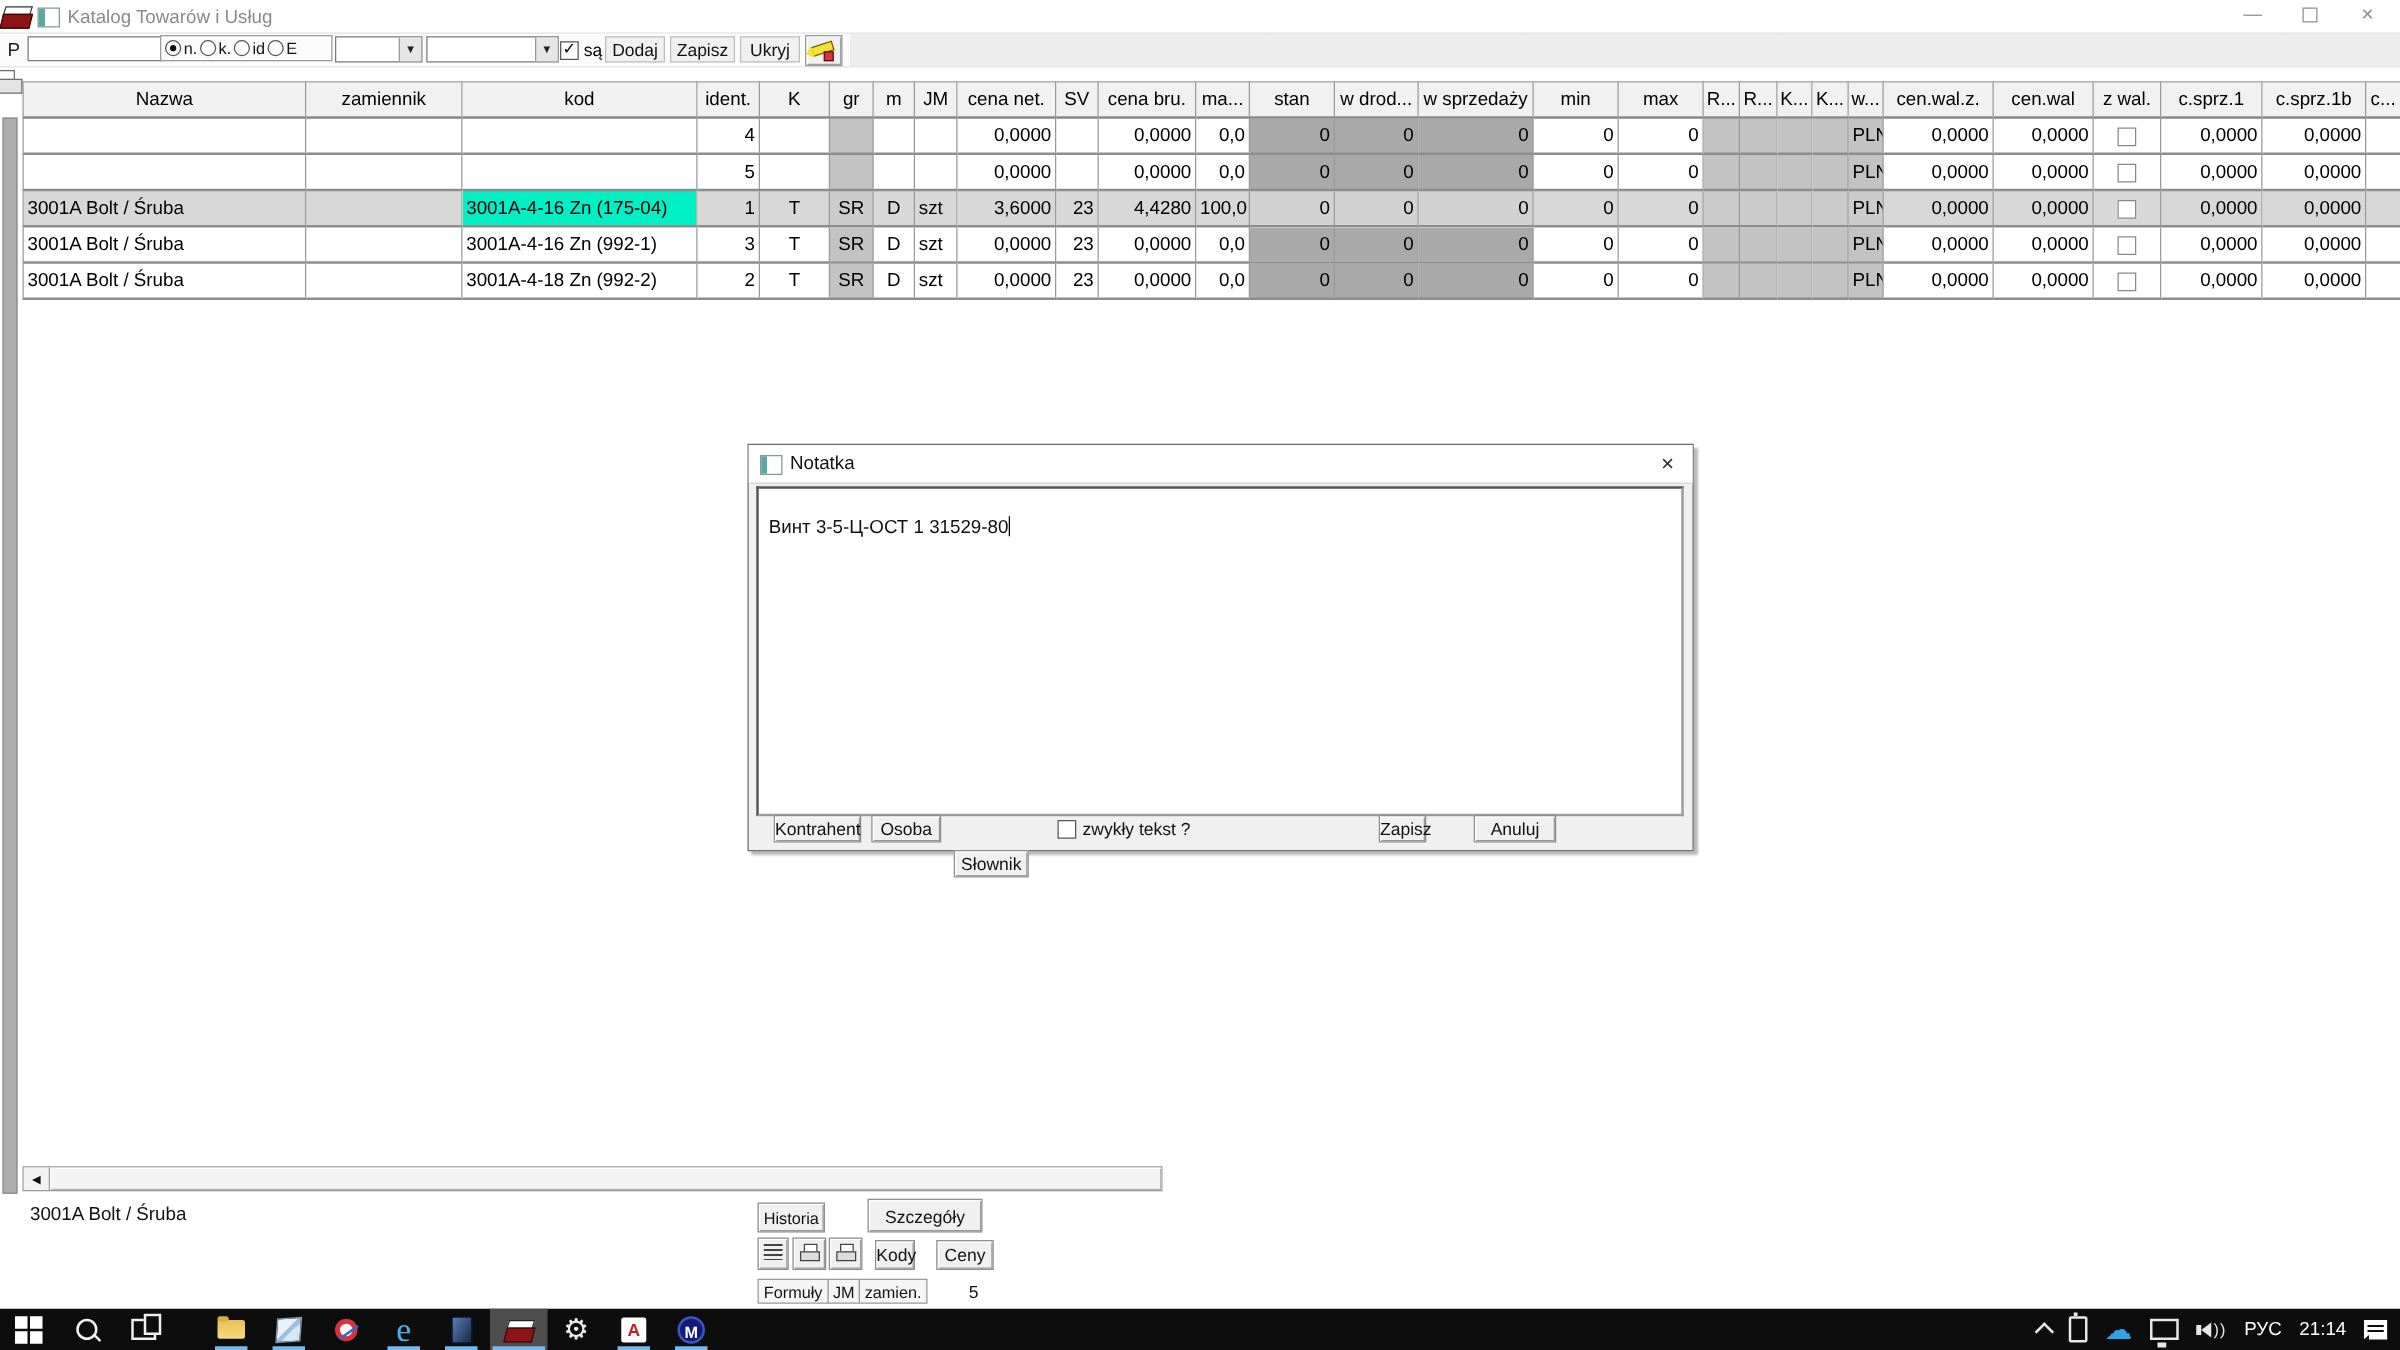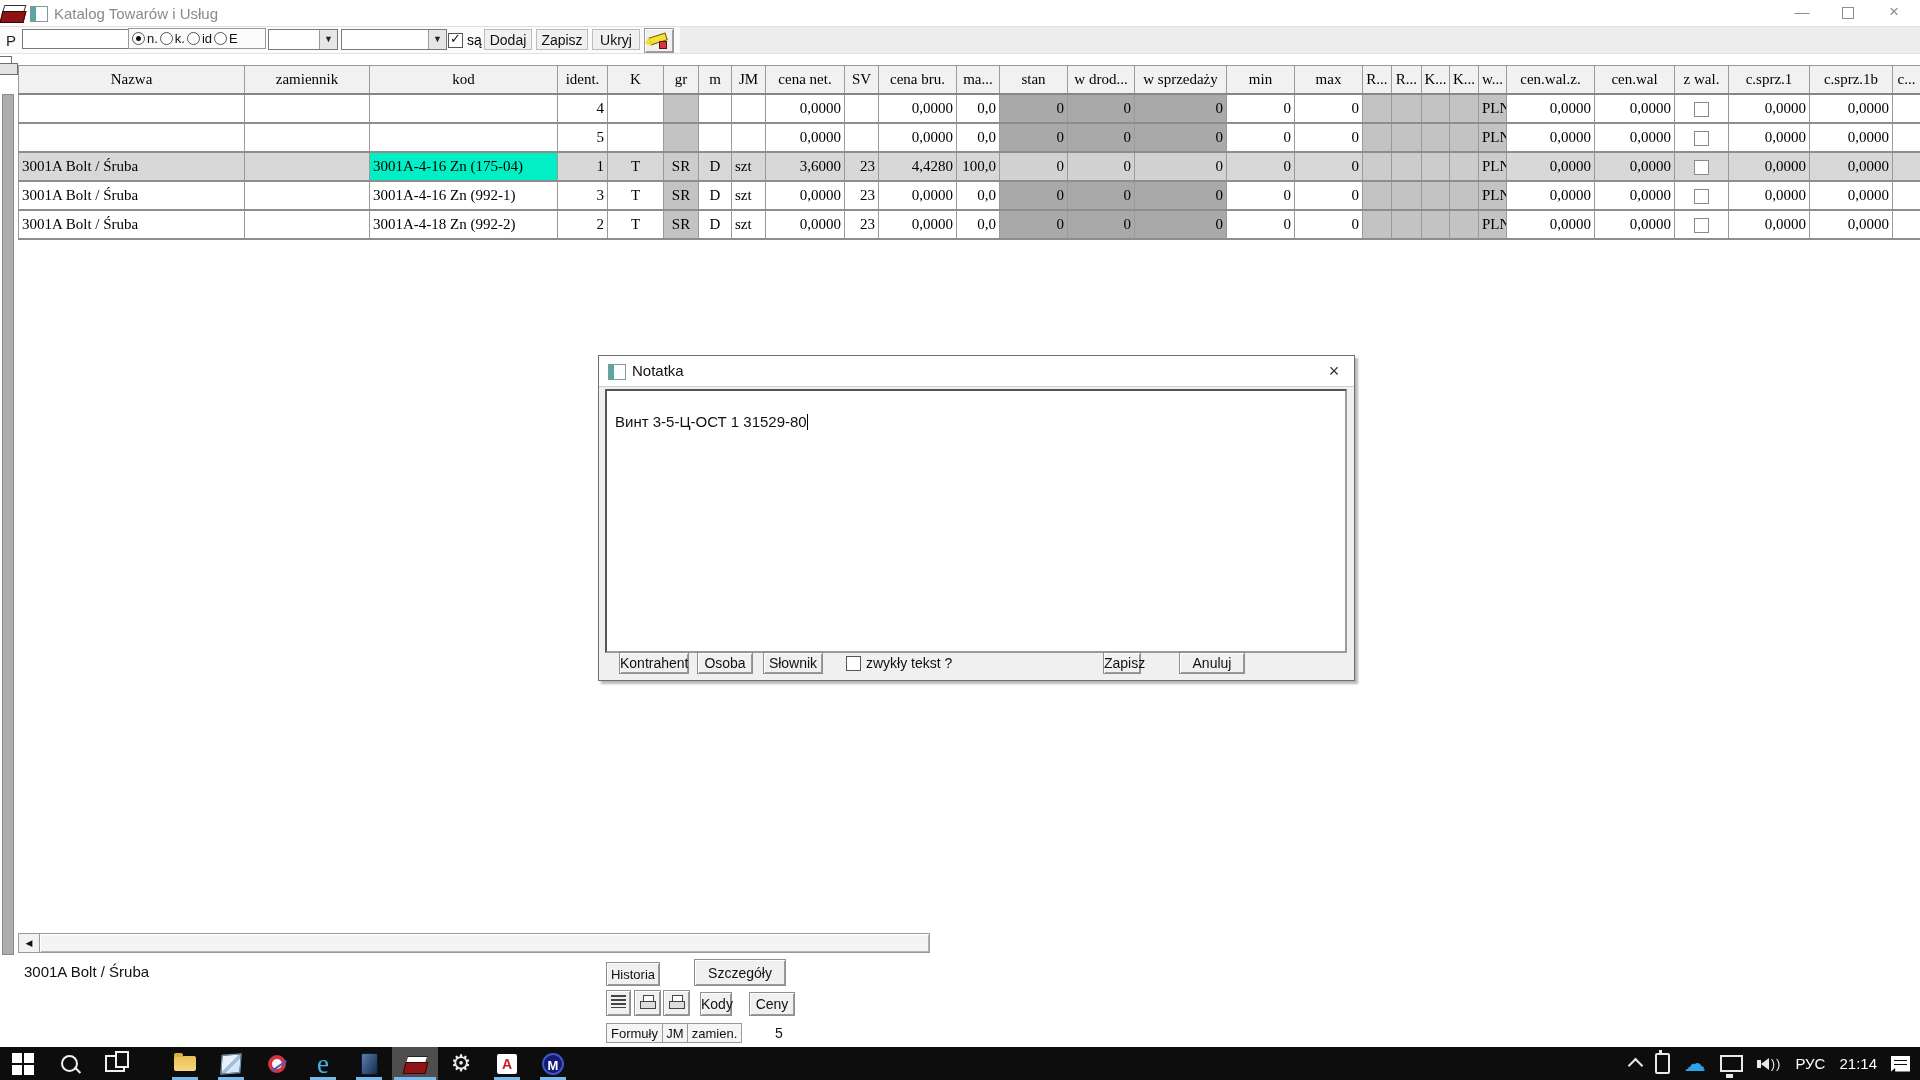--- a/index.html
+++ b/index.html
@@ -43,21 +43,21 @@
   .f-red{position:absolute;left:14px;top:12px;width:6px;height:6px;background:#d23a3a;border:1px solid #5c0f0f;}
 
   
   .edge-printer{position:absolute;left:-8px;top:56px;width:24px;height:20px;}
   .edge-printer .pr-body{position:absolute;left:0;top:7px;width:24px;height:10px;background:#e3e3e3;border:1px solid #6e6e6e;}
   .edge-printer .pr-page{position:absolute;left:5px;top:0px;width:13px;height:8px;background:#fff;border:1px solid #6e6e6e;}
   .left-strip{position:absolute;left:2px;top:94px;width:12px;height:861px;background:#aeaeae;border:1px solid #8b8b8b;box-sizing:border-box;}
 
   
   .grid-wrap{position:absolute;left:18px;top:65px;width:1902px;}
-  table.grid{border-collapse:collapse;table-layout:fixed;width:1902px;font-size:15px;color:#000;font-family:Liberation Serif, serif;}
+  table.grid{border-collapse:collapse;table-layout:fixed;width:1902px;font-size:15px;color:#000;}
   table.grid th{font-weight:normal;background:#f1f1f1;border:1px solid #9a9a9a;border-bottom:2px solid #868686;height:27px;padding:0 2px;overflow:hidden;white-space:nowrap;text-align:center;}
   table.grid td{border:1px solid #9a9a9a;border-bottom:2px solid #8d8d8d;height:27px;padding:0 3px;overflow:hidden;white-space:nowrap;background:#fff;}
   table.grid td.al{text-align:left;} table.grid td.ar{text-align:right;} table.grid td.ac{text-align:center;}
   table.grid td.bg-gray{background:#c3c3c3;}
   table.grid td.bg-darkgray{background:#a9a9a9;}
   tr.sel td{background:#d8d8d8;}
   tr.sel td.bg-gray{background:#cccccc;}
   tr.sel td.bg-darkgray{background:#d2d2d2;}
   td.kod-hl{background:#00efc5 !important;}
   .cellcheck{display:inline-block;width:13px;height:13px;border:1px solid #8a8a8a;background:#fff;vertical-align:middle;}
@@ -430,21 +430,21 @@
   <div class="dialog">
     <div class="dlg-title">
       <div class="win-ico"></div>
       <div class="dlg-title-text">Notatka</div>
       <div class="dlg-close">×</div>
     </div>
     <div class="dlg-text">
       <span>Винт 3-5-Ц-ОСТ 1 31529-80</span><span class="caret"></span>
     </div>
     <div class="dlg-btnrow">
-      <span id="dlg-left-buttons"><button class="dbtn" style="left: 20px; width: 70px;">Kontrahent</button><button class="dbtn" style="left: 98px; width: 56px;">Osoba</button><button class="dbtn" style="left: 164px; width: 60px;">Słownik</button></span>
+      <span id="dlg-left-buttons"><button class="dbtn" style="left: 20px; width: 70px;">Kontrahent</button><button class="dbtn" style="left: 98px; width: 56px;">Osoba</button><button class="dbtn" style="left: 164px; width: 60px; margin-top: 28px;">Słownik</button></span>
       <div class="dlg-check">
         <span class="cb"></span>
         <span>zwykły tekst ?</span>
       </div>
       <span id="dlg-right-buttons"><button class="dbtn" style="left: 504px; width: 38px;">Zapisz</button><button class="dbtn" style="left: 580px; width: 66px;">Anuluj</button></span>
     </div>
   </div>
 
   <div class="taskbar">
     <span id="taskbar-apps" style="display:flex;">

